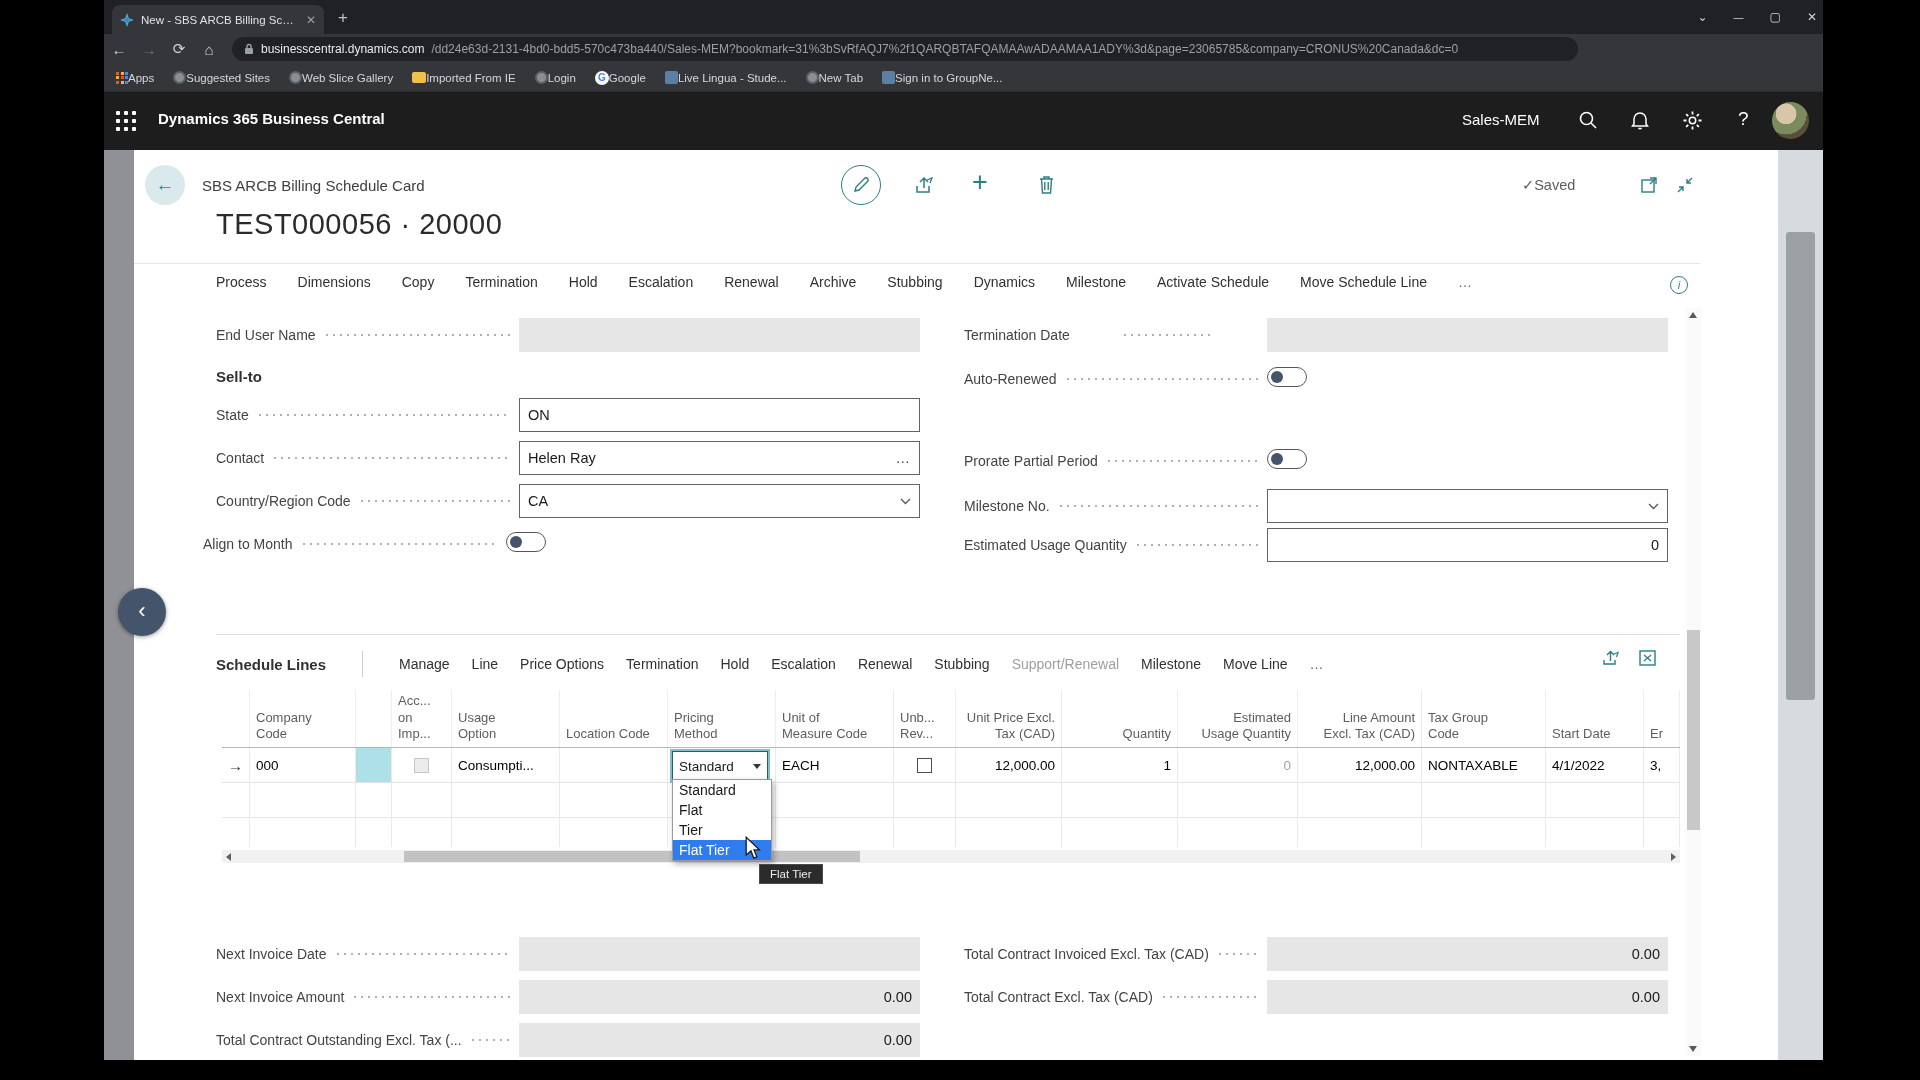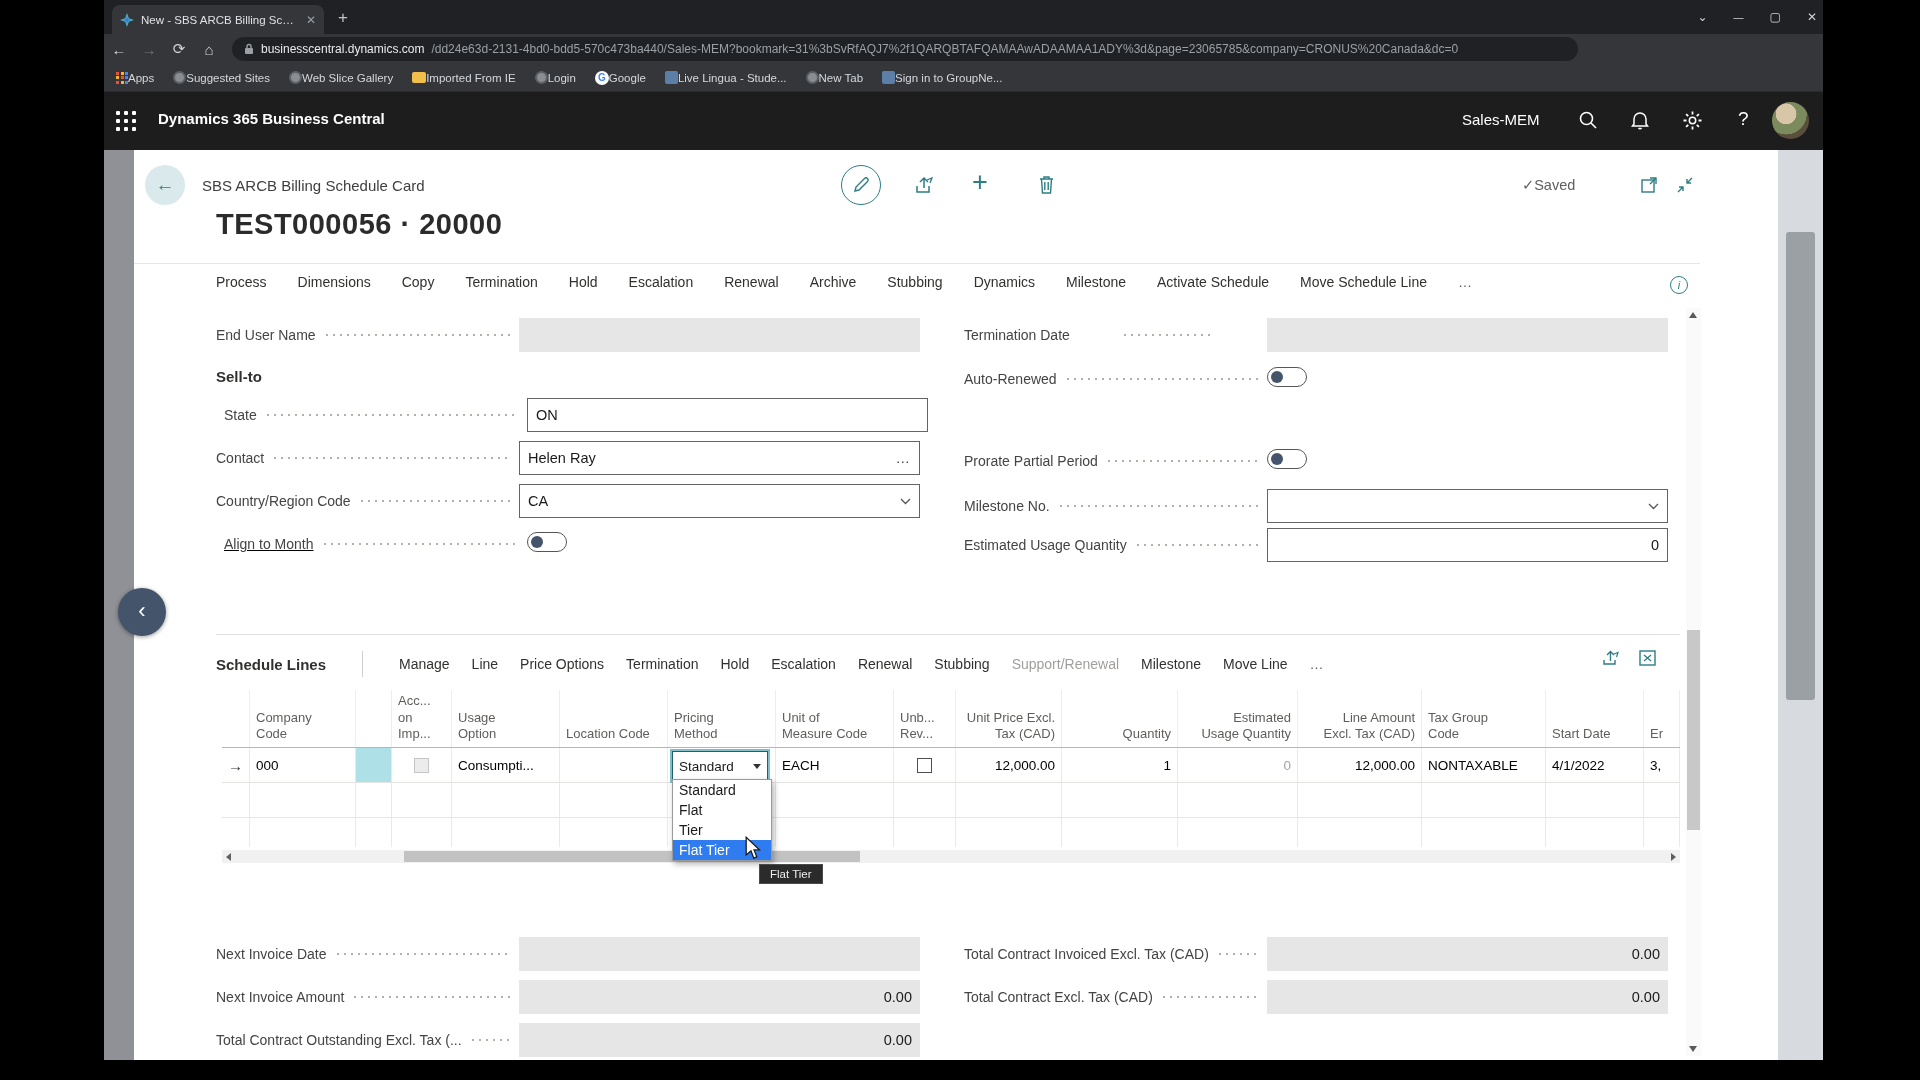--- a/index.html
+++ b/index.html
@@ -46,21 +46,21 @@
   .page { position:absolute; left:0; top:150px; width:100%; height:910px; background:#fff; }
   .left-strip { position:absolute; left:0; top:0; width:30px; height:910px; background:#8f9196; }
   .browser-scroll { position:absolute; left:1674px; top:0; width:45px; height:910px; background:#d7dade; }
   .browser-scroll .bth { position:absolute; left:8px; top:82px; width:29px; height:468px; background:#9aa0a4; border-radius:3px; }
 
   .back-circle { position:absolute; left:41px; top:15px; width:40px; height:40px; border-radius:50%; background:#d9e9ec; color:#2d7d85; font-size:19px; text-align:center; line-height:40px; }
   .page-caption { position:absolute; left:98px; top:27px; font-size:15px; color:#404040; }
   .hdr-ico { position:absolute; top:24px; color:#2d7d85; }
   .pencil-circle { left:737px; top:15px; width:40px; height:40px; border-radius:50%; border:1.5px solid #2d7d85; display:flex; align-items:center; justify-content:center; }
   .saved { position:absolute; left:1418px; top:27px; color:#605e5c; font-size:14.5px; }
-  .record-title { position:absolute; left:112px; top:58px; font-size:29px; font-weight:700; color:#2b2b2b; letter-spacing:.5px; }
+  .record-title { position:absolute; left:112px; top:58px; font-size:29px; font-weight:400; color:#2b2b2b; letter-spacing:.5px; }
   .hdr-divider { position:absolute; left:30px; top:113px; width:1566px; height:1px; background:#e6e6e6; }
 
   .ribbon { position:absolute; left:112px; top:124px; display:flex; gap:31px; font-size:14px; color:#323130; align-items:center; }
   .ribbon-more { color:#605e5c; letter-spacing:2px; }
   .info-ico { position:absolute; left:1566px; top:126px; width:18px; height:18px; border:1.5px solid #2d7d85; border-radius:50%; color:#2d7d85; font-size:11px; font-style:italic; text-align:center; line-height:16px; }
 
   
   .frow { position:absolute; height:34px; display:flex; align-items:center; }
   .frow .flabel { font-size:14px; color:#444; white-space:nowrap; flex:none; }
   .frow .dots { flex:1; height:2px; margin:0 8px 0 10px; background:repeating-linear-gradient(90deg,#b3afab 0 1.6px,transparent 1.6px 7px); }
@@ -344,21 +344,21 @@
     <div class="info-ico">i</div>
 
     <div class="frow" style="left:112px; top:168px; width:704px;">
       <span class="flabel">End User Name</span>
       <span class="dots"></span>
       <div class="fbox dis">
           <span class="rt"></span>
         </div>
     </div>
     <div class="group-hdr" style="left:112px; top:218px;">Sell-to</div>
-    <div class="frow" style="left:120px; top:248px; width:704px;">
+    <div class="frow" style="left:112px; top:248px; width:704px;">
       <span class="flabel">State</span>
       <span class="dots"></span>
       <div class="fbox edit">
           <span>ON</span>
         </div>
     </div>
     <div class="frow" style="left:112px; top:291px; width:704px;">
       <span class="flabel">Contact</span>
       <span class="dots"></span>
       <div class="fbox edit">
@@ -371,21 +371,21 @@
       <span class="dots"></span>
       <div class="fbox edit">
           <span>CA</span>
         <span class="chev">
             <svg width="11" height="7" viewBox="0 0 11 7">
               <path d="M1 1l4.5 4.5L10 1" fill="none" stroke="#555" stroke-width="1.3"></path>
             </svg>
           </span>
       </div>
     </div>
-    <div class="frow" style="left:120px; top:377px; width:704px;text-decoration:underline;">
+    <div class="frow" style="left:99px; top:377px; width:704px;">
       <span class="flabel">Align to Month</span>
       <span class="dots"></span>
       <span style="width:401px; flex:none;"><span class="toggle" style="display:inline-block;"><span class="knob"></span></span></span>
     </div>
 
     <div class="frow" style="left:860px; top:168px; width:704px;gap:44px;">
       <span class="flabel">Termination Date</span>
       <span class="dots"></span>
       <div class="fbox dis">
           <span class="rt"></span>

